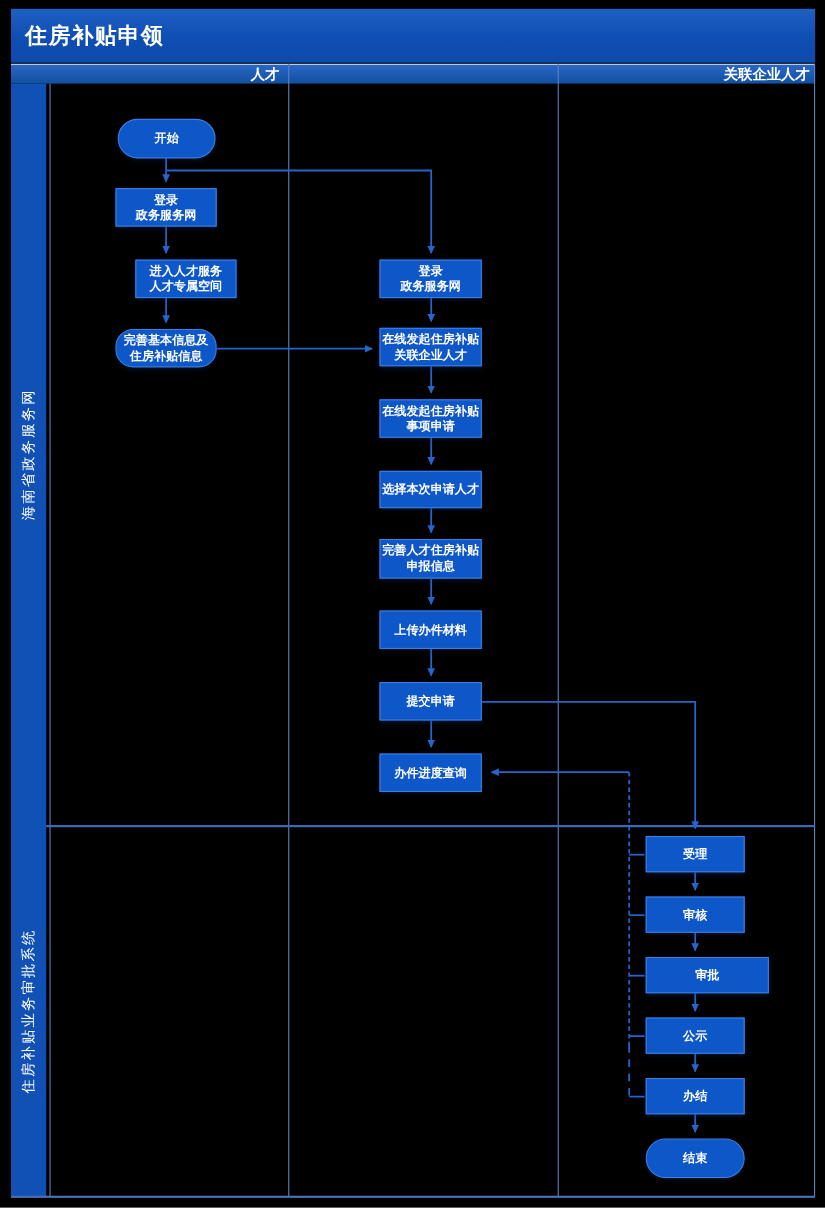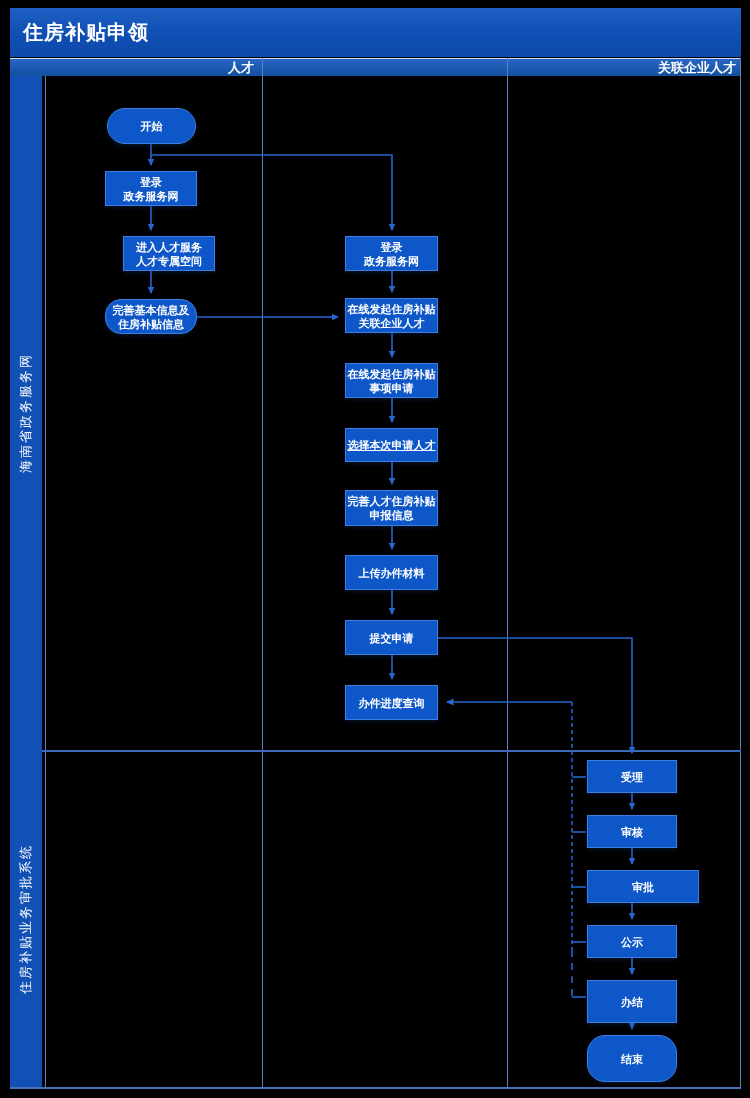--- a/index.html
+++ b/index.html
@@ -107,27 +107,27 @@
 人才专属空间</div>
   <div class="node" style="left:105px;top:299px;width:92px;height:35px;border-radius:16px;">完善基本信息及
 住房补贴信息</div>
 
   <div class="node" style="left:345px;top:236px;width:93px;height:35px;">登录
 政务服务网</div>
   <div class="node" style="left:345px;top:298px;width:93px;height:35px;">在线发起住房补贴
 关联企业人才</div>
   <div class="node" style="left:345px;top:363px;width:93px;height:35px;">在线发起住房补贴
 事项申请</div>
-  <div class="node" style="left:345px;top:428px;width:93px;height:34px;text-decoration:underline;">选择本次申请人才</div>
+  <div class="node" style="left:345px;top:428px;width:93px;height:34px;">选择本次申请人才</div>
   <div class="node" style="left:345px;top:490px;width:93px;height:36px;">完善人才住房补贴
 申报信息</div>
   <div class="node" style="left:345px;top:555px;width:93px;height:35px;">上传办件材料</div>
   <div class="node" style="left:345px;top:620px;width:93px;height:35px;">提交申请</div>
   <div class="node" style="left:345px;top:685px;width:93px;height:35px;">办件进度查询</div>
 
   <div class="node" style="left:587px;top:760px;width:90px;height:33px;">受理</div>
   <div class="node" style="left:587px;top:815px;width:90px;height:33px;">审核</div>
   <div class="node" style="left:587px;top:870px;width:112px;height:33px;">审批</div>
   <div class="node" style="left:587px;top:925px;width:90px;height:33px;">公示</div>
-  <div class="node" style="left:587px;top:980px;width:90px;height:43px;">办结</div>
-  <div class="node pill" style="left:587px;top:1035px;width:90px;height:47px;">结束</div>
+  <div class="node" style="left:587px;top:980px;width:90px;height:33px;">办结</div>
+  <div class="node pill" style="left:587px;top:1035px;width:90px;height:36px;">结束</div>
 
 </div>
 
 </body></html>

